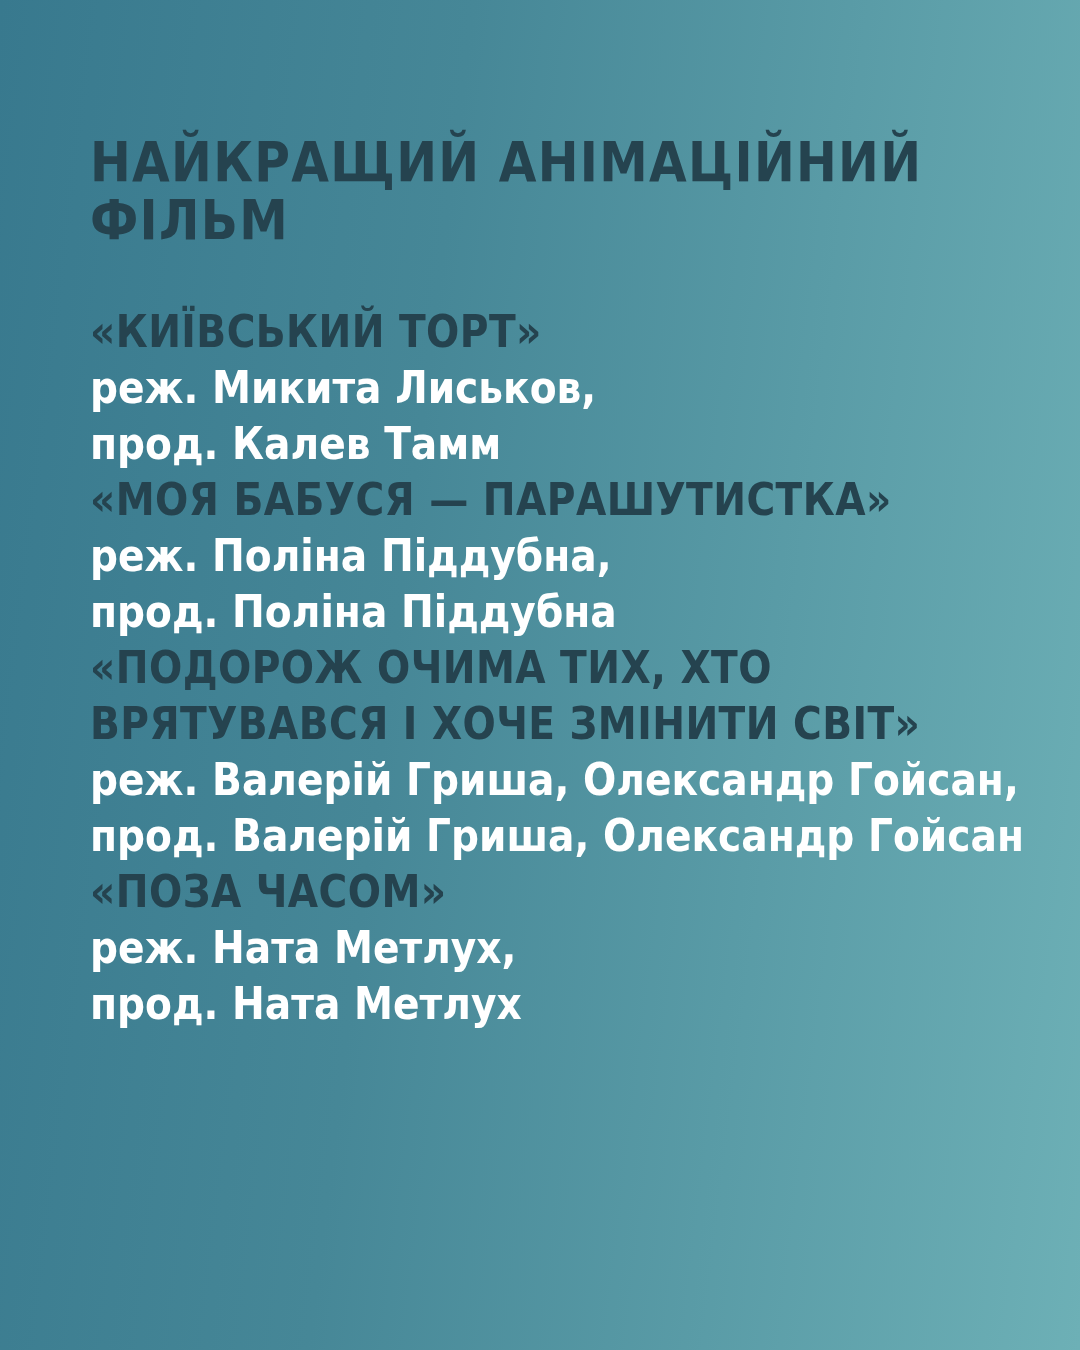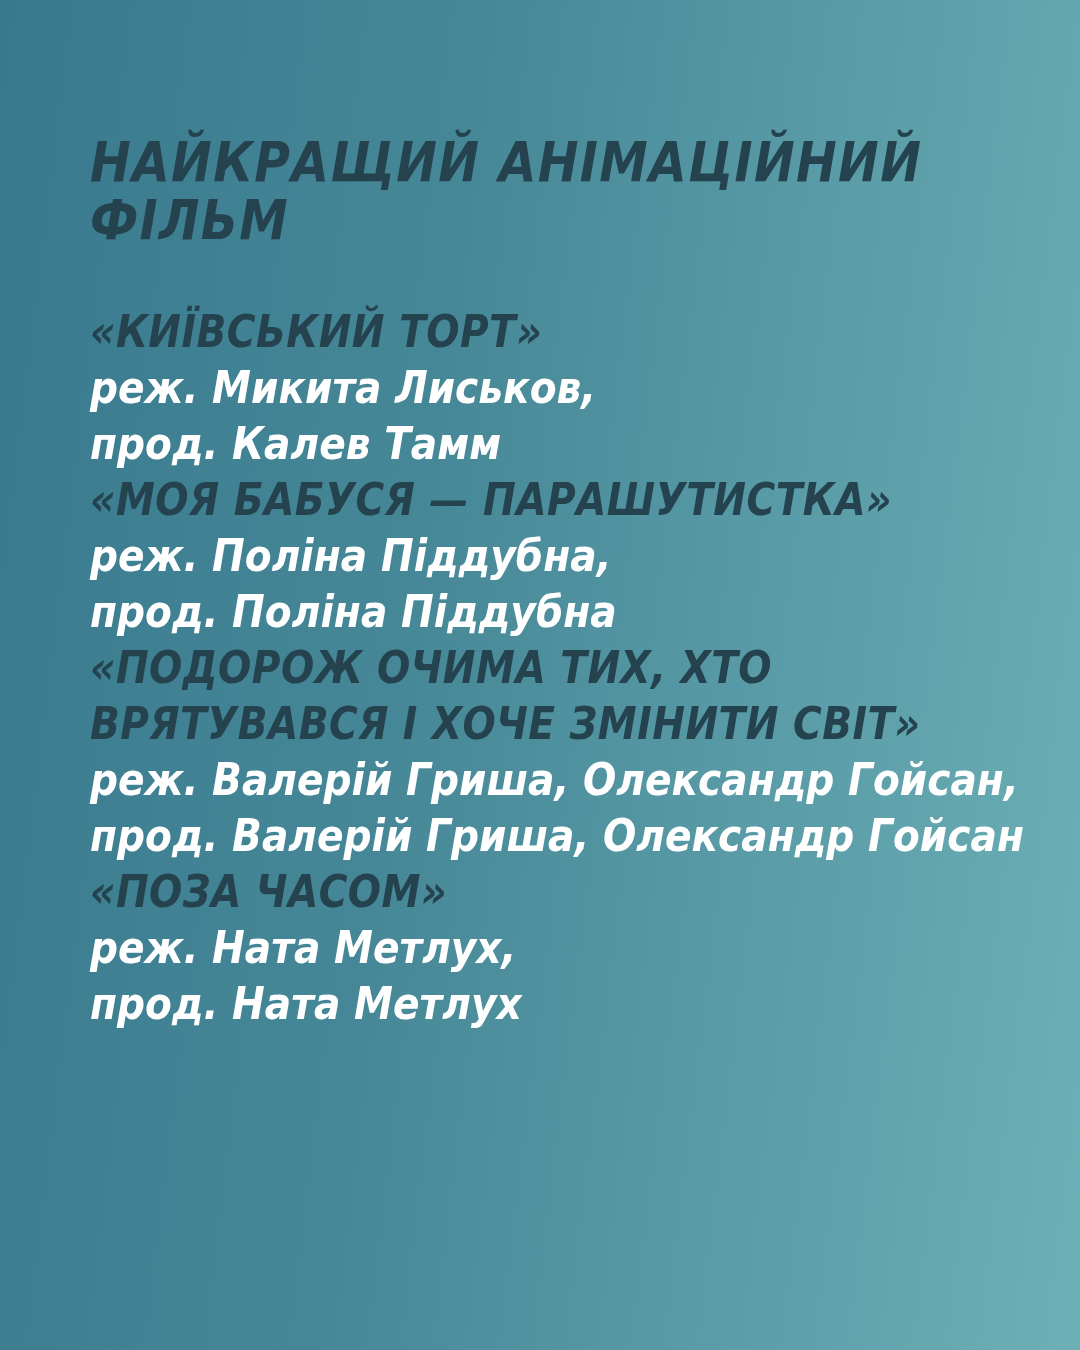--- a/index.html
+++ b/index.html
@@ -15,21 +15,20 @@
     overflow: hidden;
   }
   body {
     font-family: "DejaVu Sans", "Liberation Sans", sans-serif;
     background: linear-gradient(97deg, var(--bg-left) 0%, #468797 38%, var(--bg-right) 100%);
   }
   .poster {
     position: relative;
     width: 1080px;
     height: 1350px;
-    font-style: italic;
   }
   
   .condensed {
     position: absolute;
     left: 90px;
     width: 1120px;
     transform: scaleX(0.87);
     transform-origin: left top;
   }
   .category {

